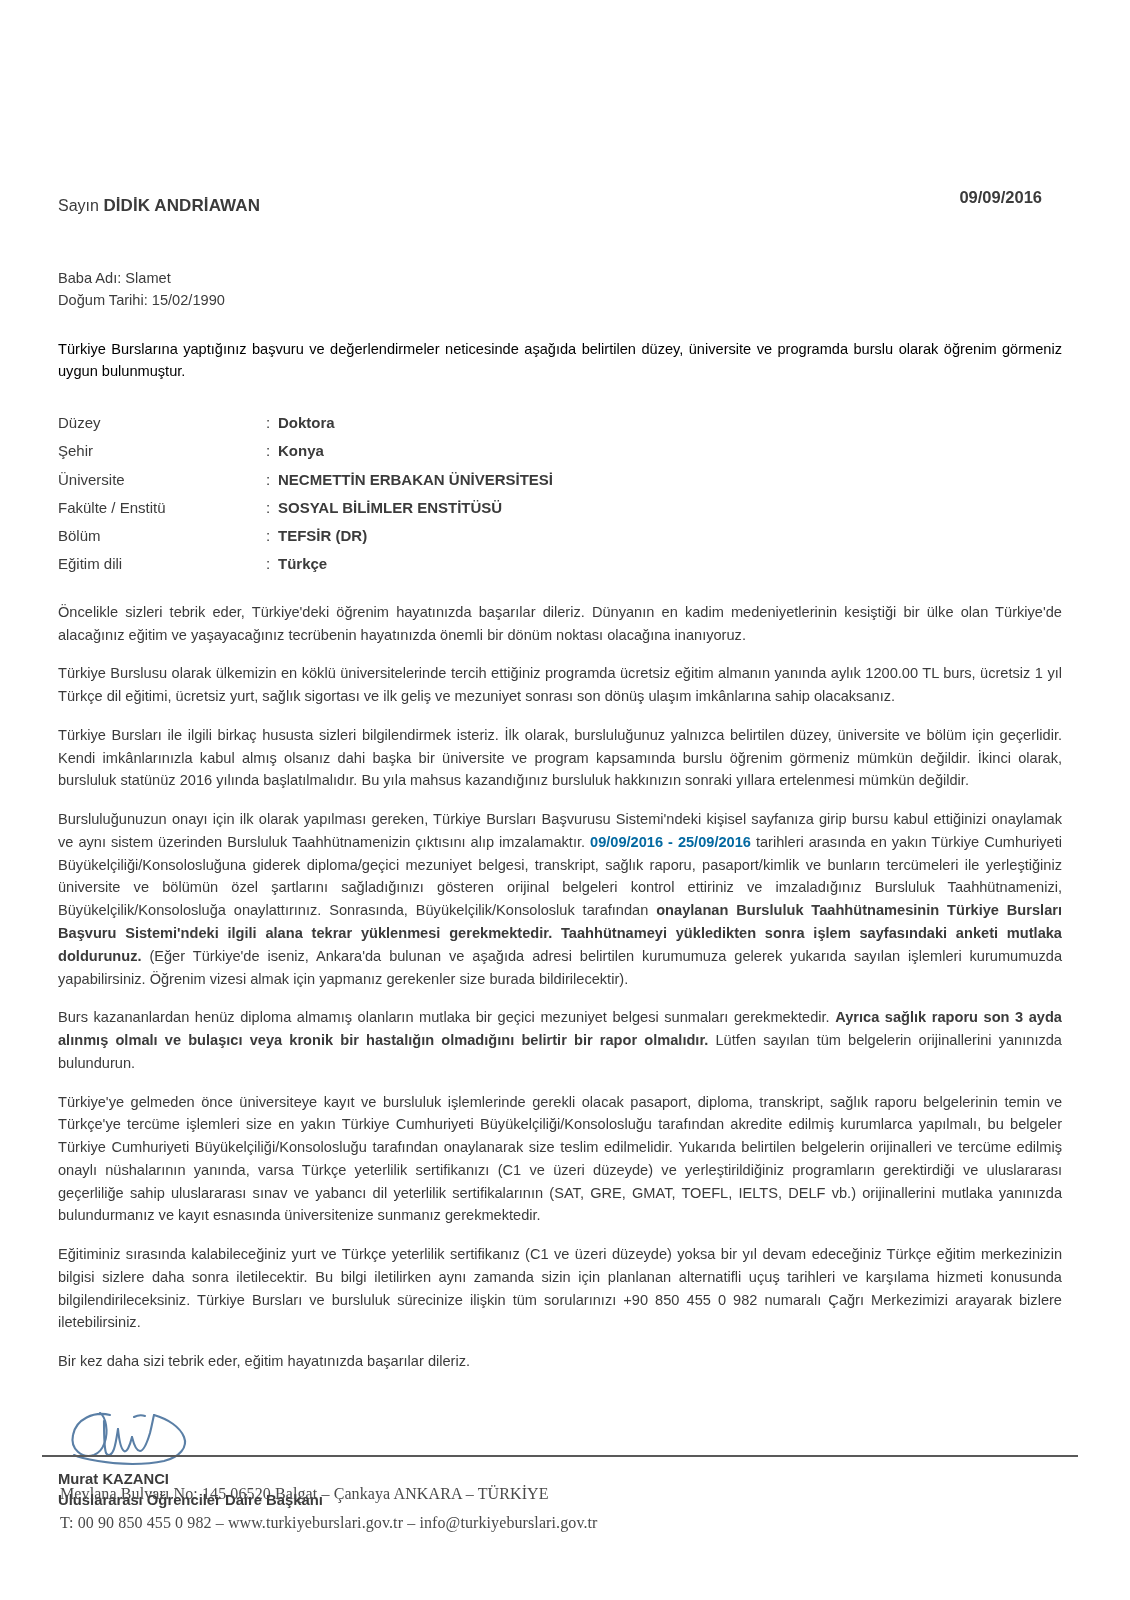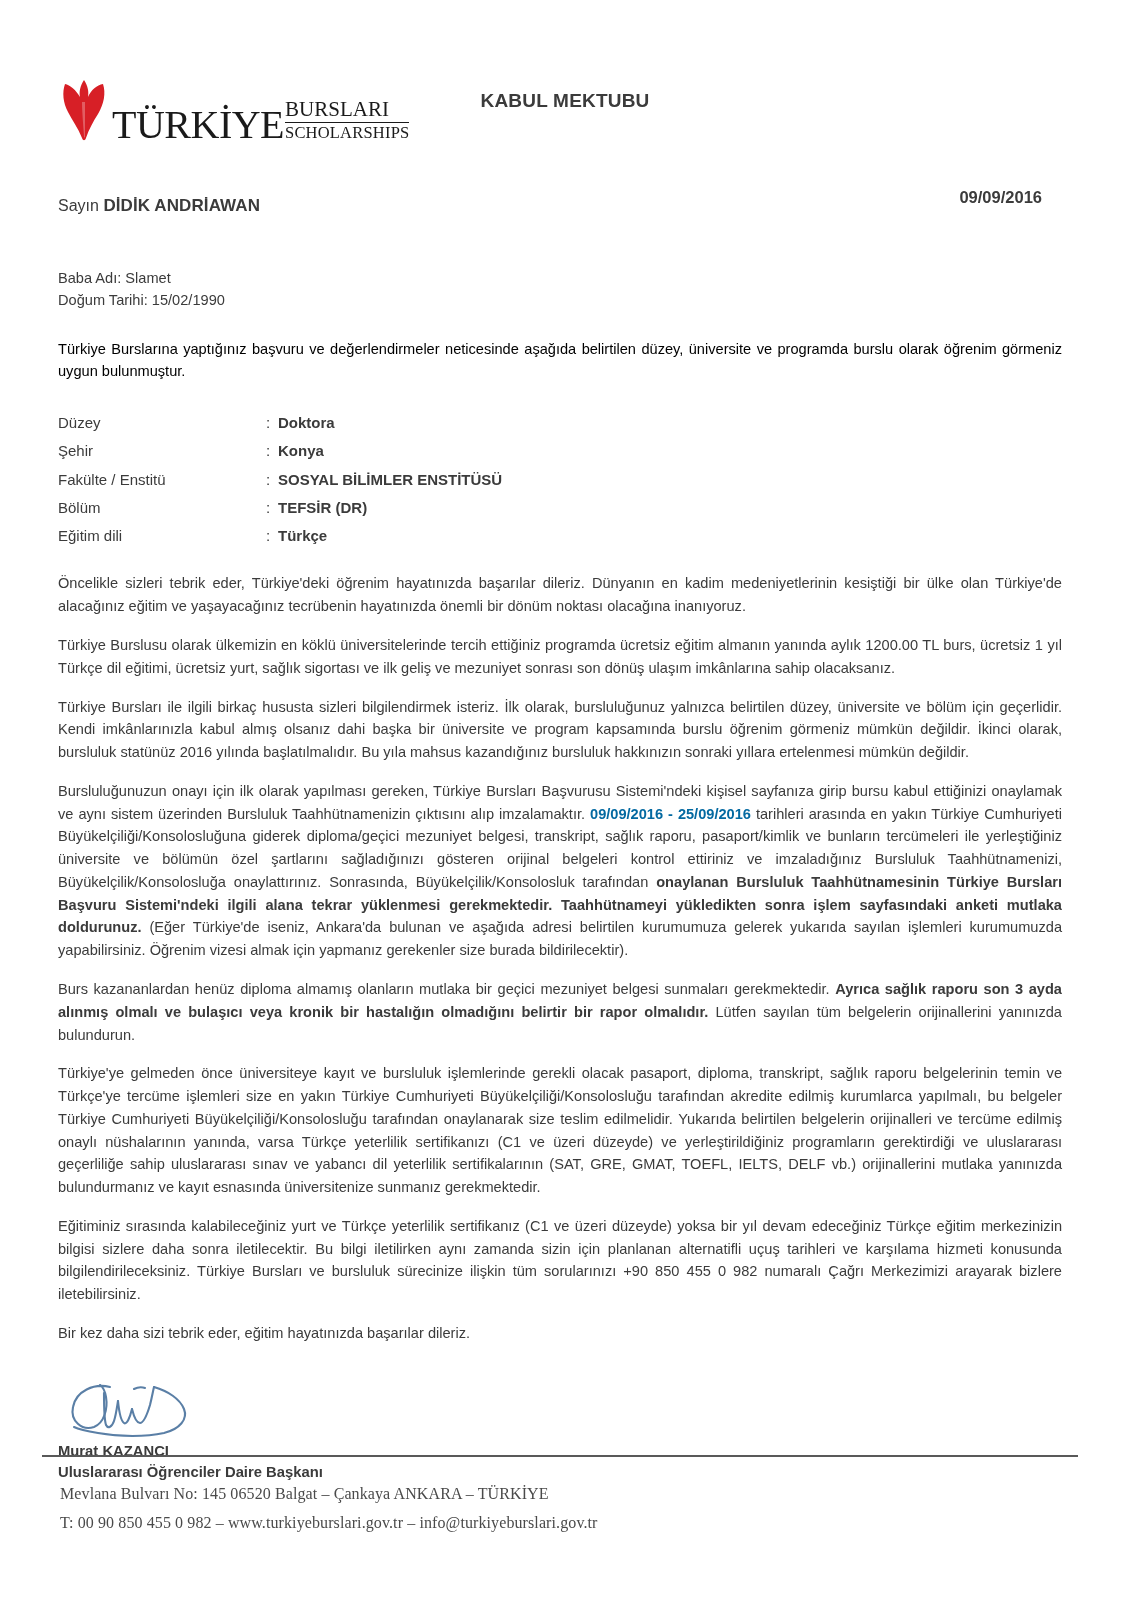--- a/index.html
+++ b/index.html
@@ -205,38 +205,20 @@
     padding-left: 18px;
     letter-spacing: 0.1px;
     font-family: Liberation Serif, serif;
   }
 </style>
 </head>
 <body>
 
 <div class="page">
 
-  <div class="header">
-
-    <div class="logo-wrap">
-      <svg class="tulip" viewBox="0 0 52 72" aria-hidden="true">
-        <path d="M26 8 C22 14 21 20 22 25 C18 18 12 13 7 12 C4 20 5 31 10 40 C14 48 20 56 24 66 C25 69 27 69 28 66 C31 57 35 50 40 42 C46 32 48 21 45 12 C39 13 33 18 30 25 C31 20 30 14 26 8 Z" fill="#d71f26"></path>
-        <path d="M24 30 C24 38 25 50 26 64 C26 66 27 66 27 64 C27 50 27 38 27 30 Z" fill="#ffffff" opacity="0.28"></path>
-      </svg>
-      <div class="logo-text">
-        <span class="logo-main">TÜRKİYE</span>
-        <span class="logo-stack">
-          <span class="logo-sub1">BURSLARI</span>
-          <span class="logo-sub2">SCHOLARSHIPS</span>
-        </span>
-      </div>
-    </div>
-
-    <div class="doc-title">KABUL MEKTUBU</div>
-  </div>
 
   <div class="doc-date">09/09/2016</div>
 
   <div class="content">
 
     <div class="salutation">
       <span>Sayın</span>
       <span class="name">DİDİK ANDRİAWAN</span>
     </div>
 
@@ -247,20 +229,24 @@
 
     <table class="details">
       <tbody>
         <tr>
           <td class="label">Düzey</td>
           <td class="value"><span class="colon">:</span><span>Doktora</span></td>
         </tr>
         <tr>
           <td class="label">Şehir</td>
           <td class="value"><span class="colon">:</span><span>Konya</span></td>
+        </tr>
+        <tr>
+          <td class="label">Üniversite</td>
+          <td class="value"><span class="colon">:</span><span>NECMETTİN ERBAKAN ÜNİVERSİTESİ</span></td>
         </tr>
         <tr>
           <td class="label">Fakülte / Enstitü</td>
           <td class="value"><span class="colon">:</span><span>SOSYAL BİLİMLER ENSTİTÜSÜ</span></td>
         </tr>
         <tr>
           <td class="label">Bölüm</td>
           <td class="value"><span class="colon">:</span><span>TEFSİR (DR)</span></td>
         </tr>
         <tr>

